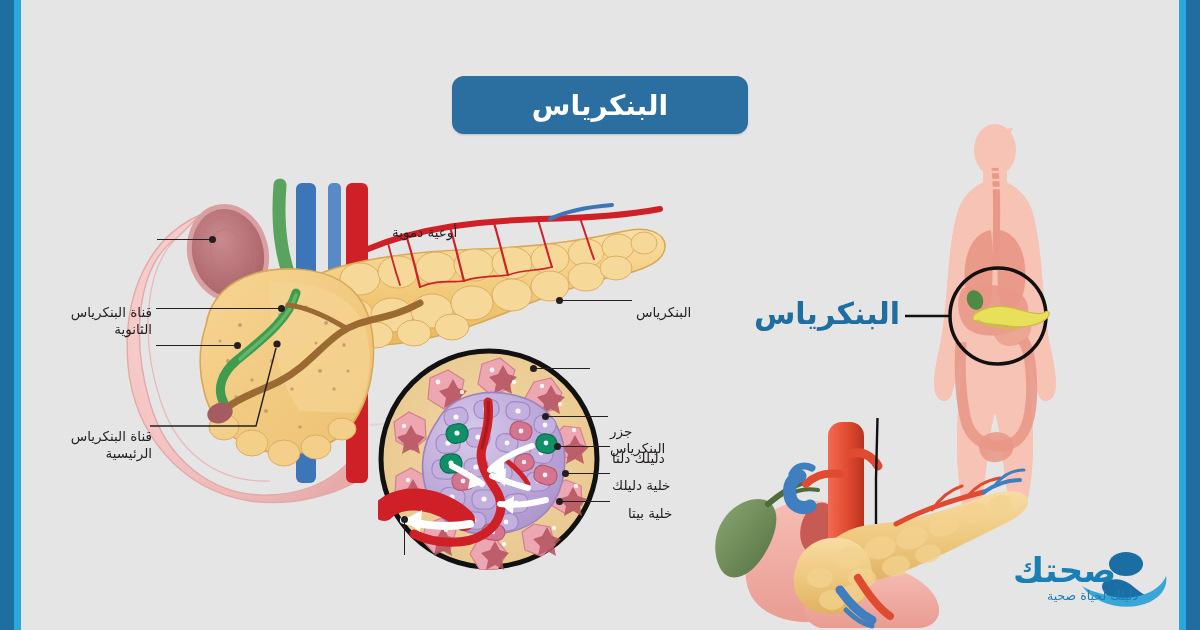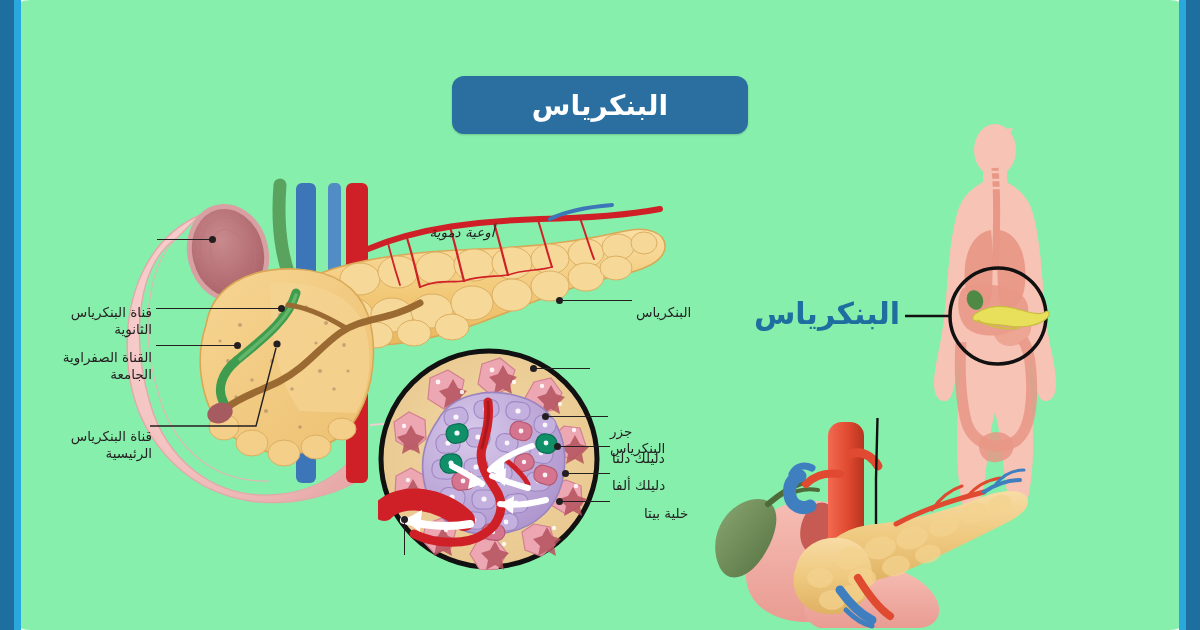--- a/index.html
+++ b/index.html
@@ -2,21 +2,21 @@
 <html lang="ar" dir="rtl"><head>
 <meta charset="utf-8">
 <style>
   html,body{margin:0;padding:0;}
   body{
     width:1200px;height:630px;overflow:hidden;
     background:#ffffff;
     font-family:"DejaVu Sans","Liberation Sans",sans-serif;
     position:relative;
   }
-  #stage{position:absolute;inset:0;background:#86efac;border-radius:31px;}
+  #stage{position:absolute;inset:0;background:#e5e5e5;}
 
   
   .edge{position:absolute;top:0;bottom:0;}
   .edge-dark{width:14px;background:#1f6ea0;}
   .edge-cyan{width:7px;background:#2aa7dd;}
   .edge.left-dark{left:0;}
   .edge.left-cyan{left:14px;}
   .edge.right-dark{right:0;}
   .edge.right-cyan{right:14px;}
 
@@ -31,21 +31,21 @@
     color:#fff;font-size:28px;font-weight:bold;letter-spacing:.5px;
   }
 
   
   .lbl{
     position:absolute;color:#231f20;font-size:13.5px;line-height:1.22;
     white-space:pre-line;
   }
   .lbl.r{text-align:right;}
   .lbl.l{text-align:left;}
-  .lbl.c{text-align:center;font-style:italic;}
+  .lbl.c{text-align:left;}
 
   
   .leader{position:absolute;background:#231f20;height:1.3px;transform-origin:0 50%;}
   .vleader{position:absolute;background:#231f20;width:1.3px;}
   .dot{position:absolute;width:7px;height:7px;border-radius:50%;background:#231f20;}
 
   
   #right-title{
     position:absolute;left:742px;top:296px;width:170px;
     text-align:center;color:#1f6ea0;font-size:30px;font-weight:bold;
@@ -484,24 +484,20 @@
   <div class="leader" style="left:157px;top:239px;width:55px;"></div>
   <div class="dot" style="left:209px;top:236px;"></div>
 
   <div class="lbl r" style="left:26px;top:288px;width:126px;">
     <span>قناة البنكرياس
 الثانوية</span>
   </div>
   <div class="leader" style="left:156px;top:308px;width:126px;"></div>
   <div class="dot" style="left:278px;top:305px;"></div>
 
-  <div class="lbl r" style="left:20px;top:333px;width:132px;">
-    <span>القناة الصفراوية
-الجامعة</span>
-  </div>
   <div class="leader" style="left:156px;top:345px;width:82px;"></div>
   <div class="dot" style="left:234px;top:342px;"></div>
 
   <div class="lbl r" style="left:30px;top:412px;width:122px;">
     <span>قناة البنكرياس
 الرئيسية</span>
   </div>
   <svg class="illus" style="left:150px;top:330px;" width="160" height="110" viewBox="0 0 160 110">
     <path d="M0 96 L106 96 L126 18" stroke="#231f20" stroke-width="1.4" fill="none"></path>
     <circle cx="127" cy="14" r="3.6" fill="#231f20"></circle>
@@ -527,32 +523,43 @@
   <div class="leader" style="left:548px;top:416px;width:60px;"></div>
   <div class="dot" style="left:542px;top:413px;"></div>
 
   <div class="lbl l" style="left:612px;top:434px;width:84px;">
     <span>دليلك دلتا</span>
   </div>
   <div class="leader" style="left:560px;top:446px;width:50px;"></div>
   <div class="dot" style="left:554px;top:443px;"></div>
 
   <div class="lbl l" style="left:612px;top:461px;width:84px;">
-    <span>دليلك ألفا</span>
+    <span>خلية دليلك</span>
   </div>
   <div class="leader" style="left:568px;top:473px;width:42px;"></div>
   <div class="dot" style="left:562px;top:470px;"></div>
 
-  <div class="lbl l" style="left:644px;top:489px;width:84px;">
+  <div class="lbl l" style="left:628px;top:489px;width:84px;">
     <span>خلية بيتا</span>
   </div>
   <div class="leader" style="left:562px;top:501px;width:48px;"></div>
   <div class="dot" style="left:556px;top:498px;"></div>
 
   <div class="vleader" style="left:404px;top:521px;height:34px;"></div>
   <div class="dot" style="left:401px;top:516px;"></div>
 
   <div id="right-title">
     <span>البنكرياس</span>
   </div>
 
+  <div id="logo">
+    <svg style="position:absolute;left:118px;top:0px;" width="88" height="62" viewBox="0 0 88 62">
+      <ellipse cx="46" cy="16" rx="17" ry="12" fill="#1b6ea4"></ellipse>
+      <path d="M24 34 C32 30 42 30 50 36 C58 42 64 48 72 50
+               C60 58 42 58 30 50 C22 44 20 38 24 34 Z" fill="#1b6ea4"></path>
+      <path d="M2 38 C16 58 48 64 70 54 C82 48 88 38 86 28
+               C80 44 54 54 30 48 C18 45 8 42 2 38 Z" fill="#3aa6d8"></path>
+    </svg>
+    <div id="logo-word">صحتك</div>
+    <div id="logo-tag">دليلك لحياة صحية</div>
+  </div>
 
 </div>
 
 </body></html>

